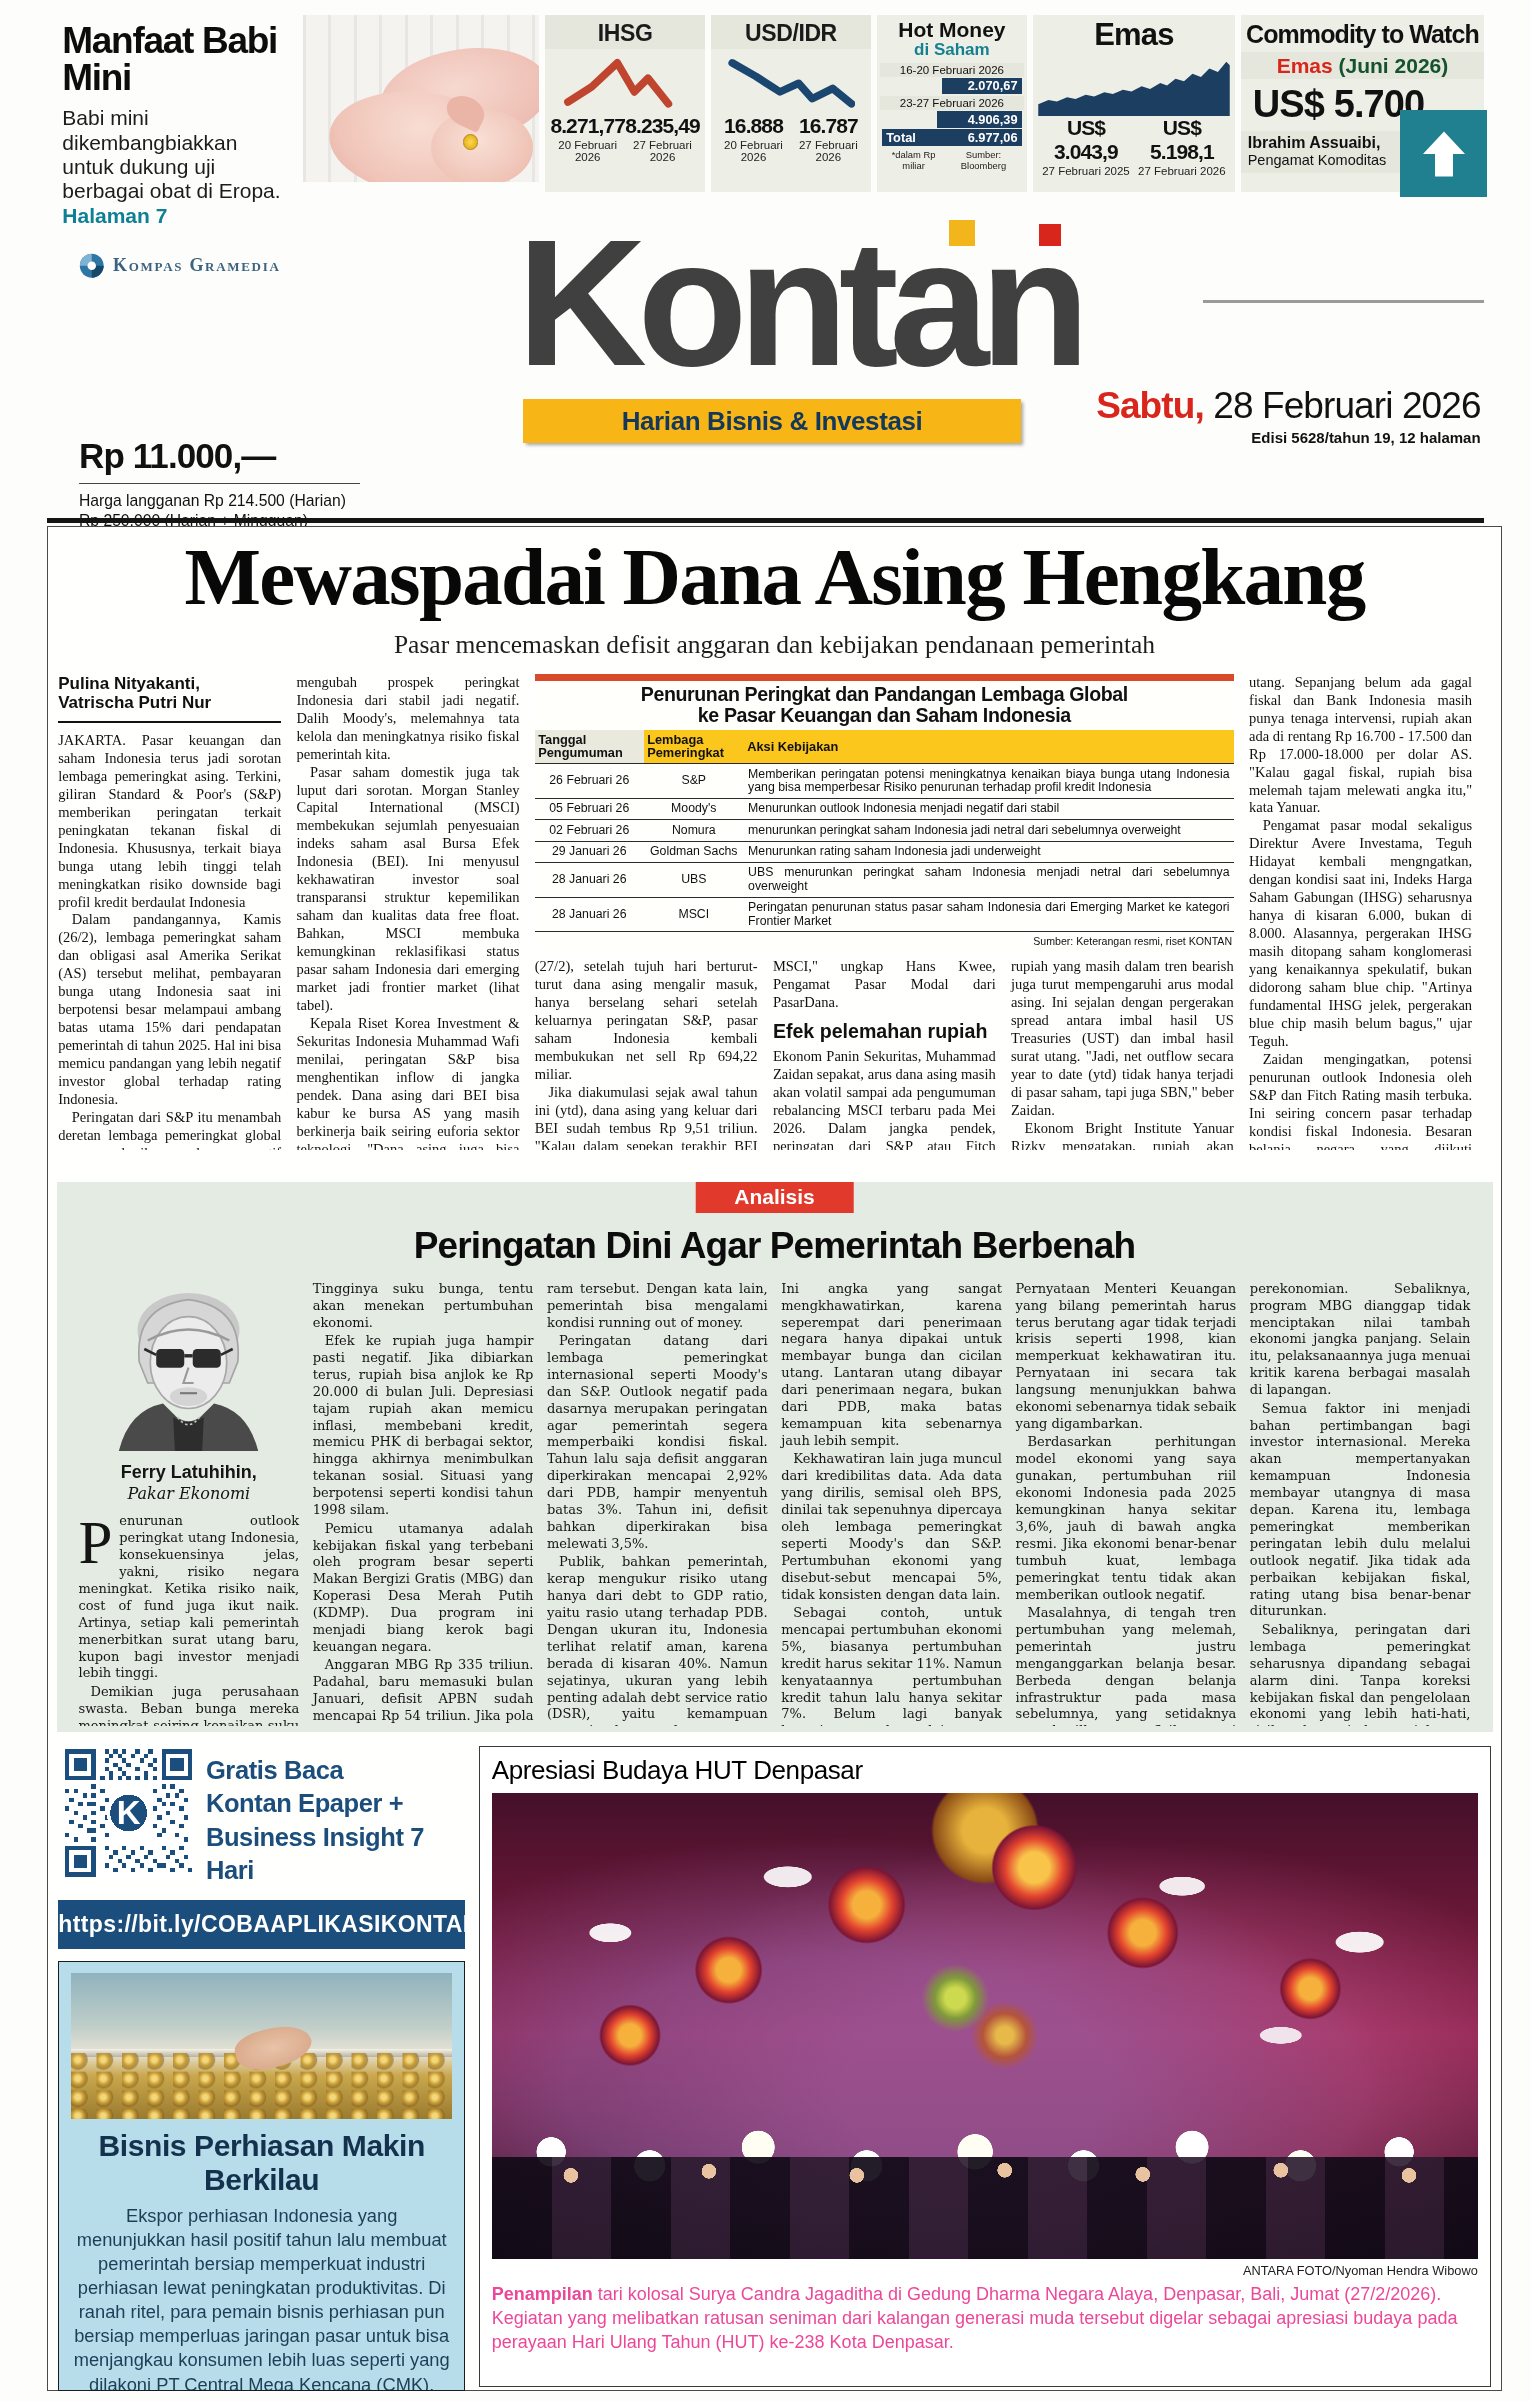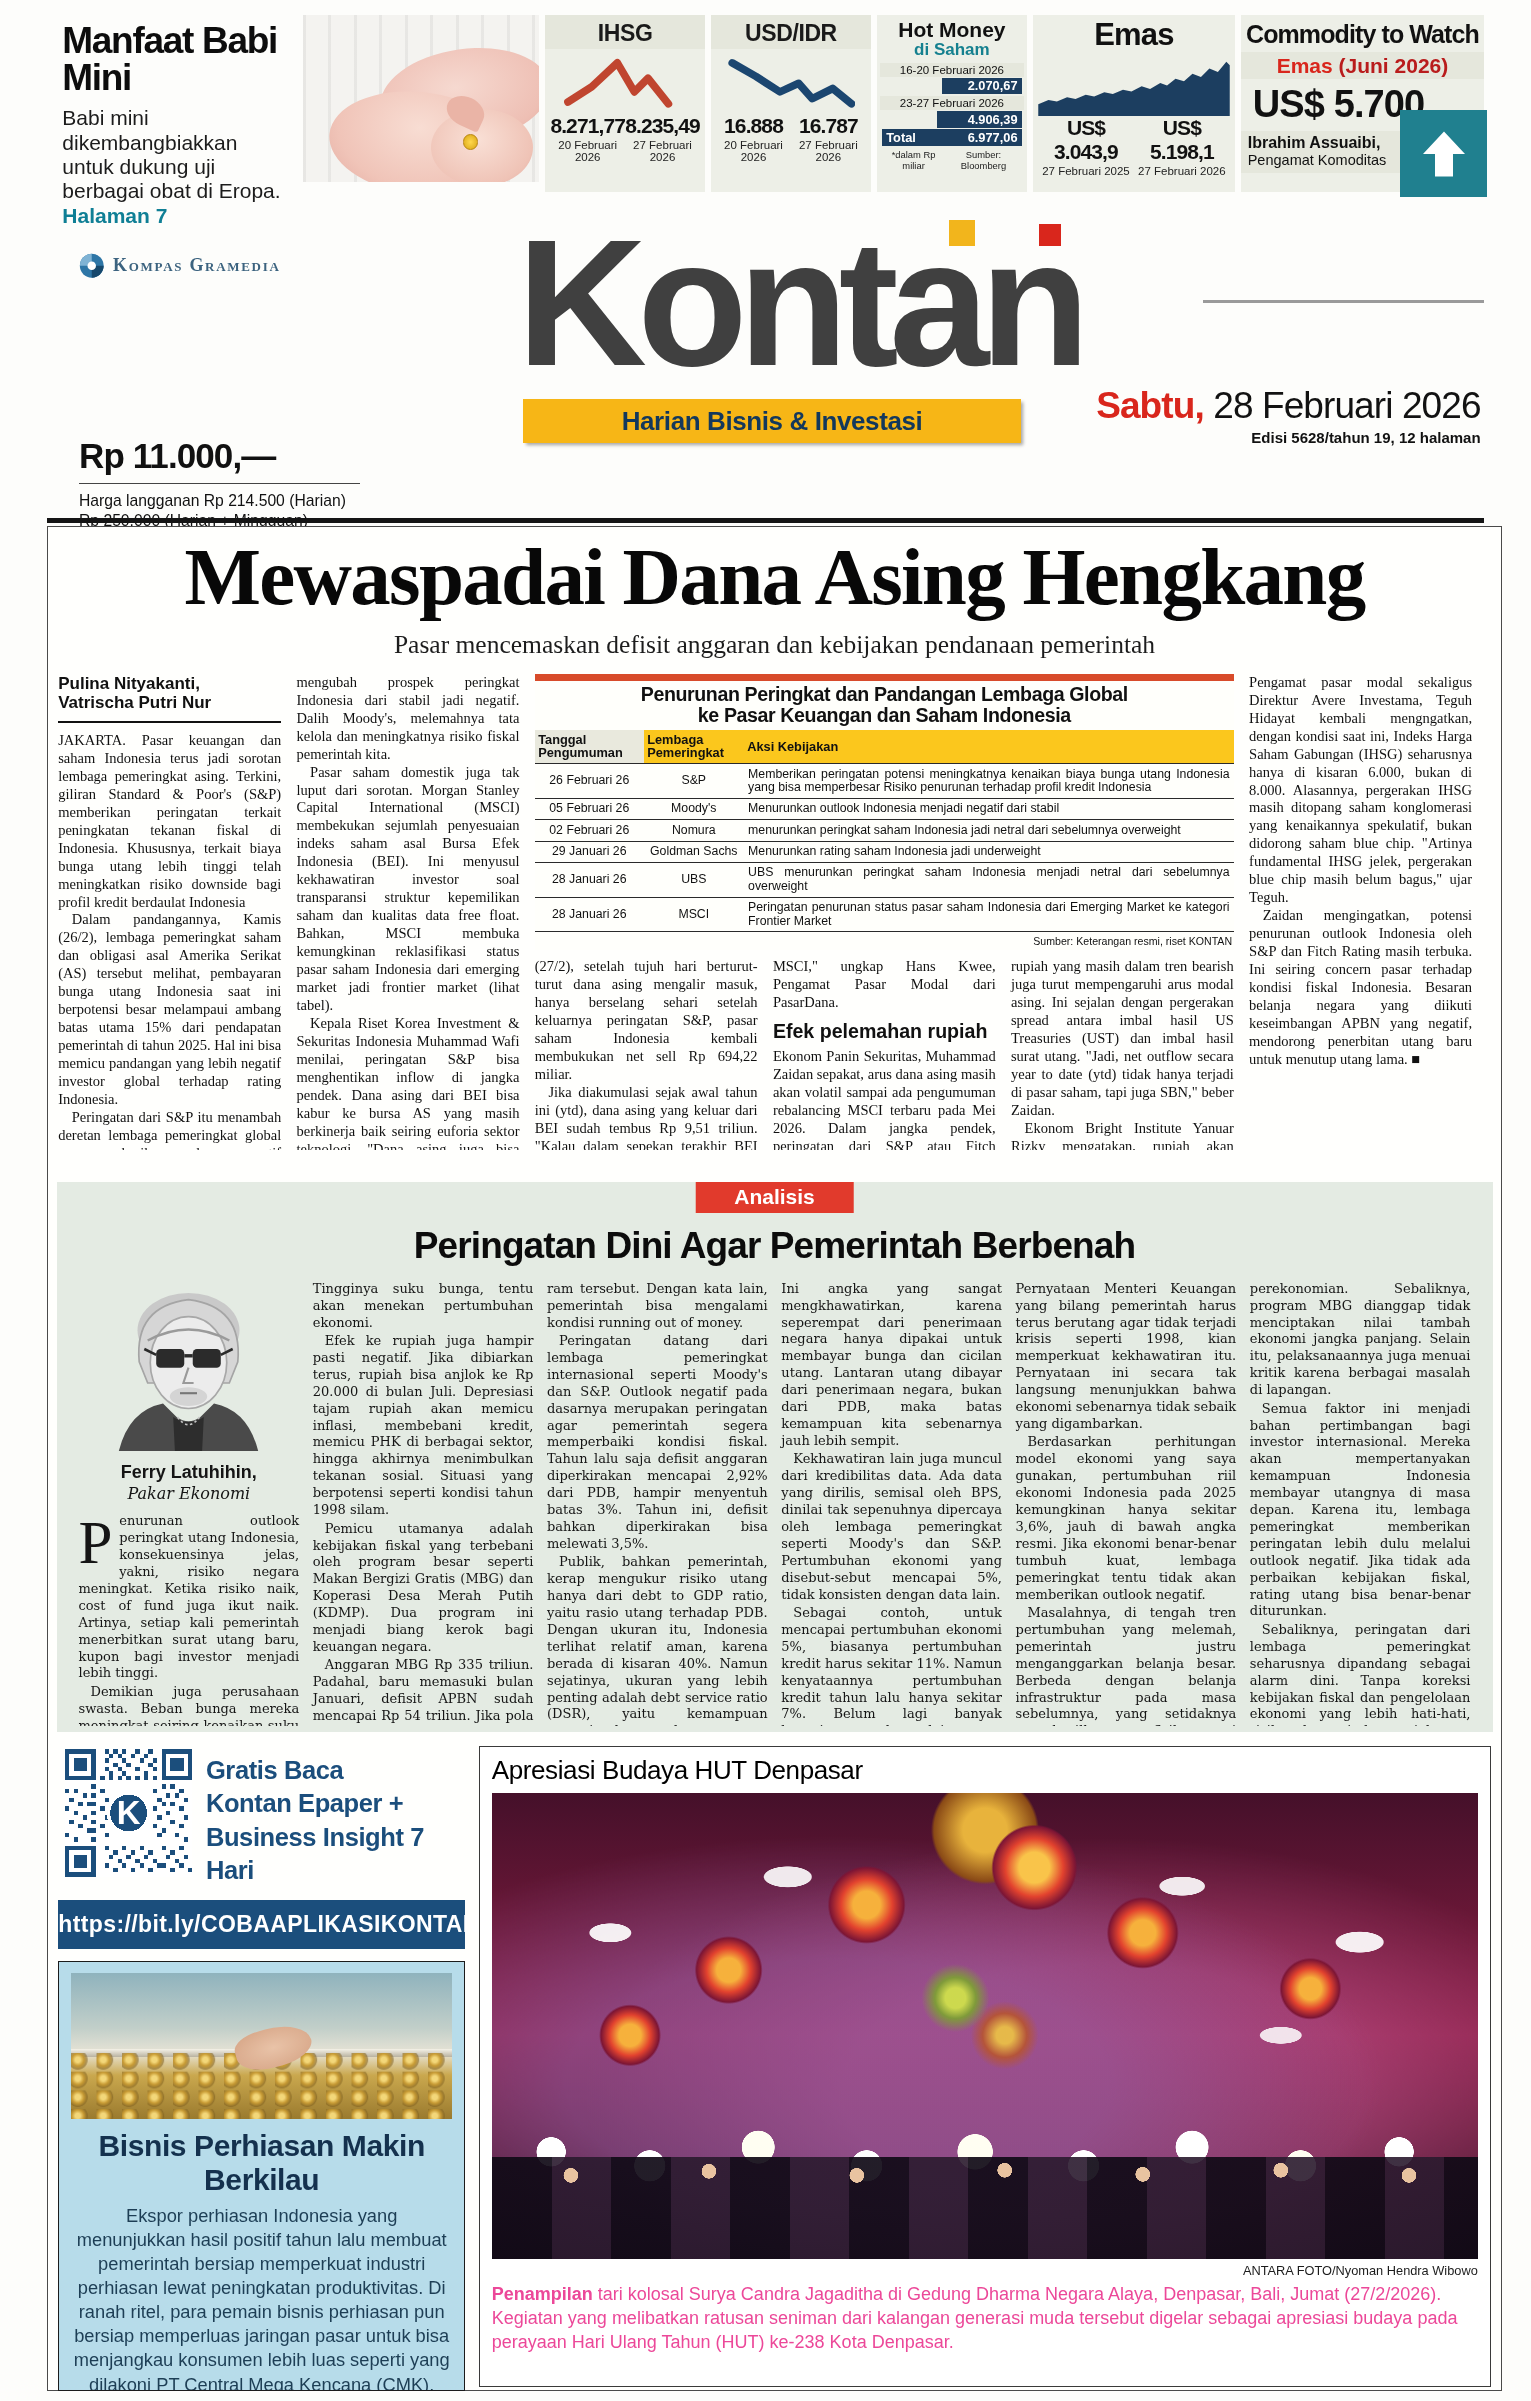--- a/index.html
+++ b/index.html
@@ -40,21 +40,21 @@
   .hm-bar.b1 { width:57%; }
   .hm-bar.b2 { width:61%; }
   .hm-total { display:flex; justify-content:space-between; background:#1c3e60; color:#fff; font-size:12.8px; font-weight:800; padding:0.9px 4.3px; margin-top:1.7px; }
   .hm-foot { display:flex; justify-content:space-between; font-size:9.4px; margin-top:3.4px; color:#222; }
   .mbox.emas { width:202px; }
   .emas-title { font-size:31px; font-weight:800; padding-top:1.7px; letter-spacing:-0.9px; }
   .mbox.cw { width:248px; background:#edefe7; padding-bottom:0; }
   .cw-title { font-size:25px; font-weight:800; letter-spacing:-0.9px; padding-top:5.1px; }
   .cw-line2 { font-size:21px; font-weight:800; background:#e5e7dc; margin:2.6px -5.1px; padding:1.7px 0; }
   .cw-name { color:#d9261c; }
-  .cw-period { color:#b91c1c;text-align:center; }
+  .cw-period { color:#14532d;text-align:center; }
   .cw-value { font-size:38px; font-weight:900; letter-spacing:-0.9px; text-align:left; padding-left:6.8px; margin:3.4px 0 5.1px; }
   .cw-analyst { text-align:left; padding-left:6.8px; background:#e5e7dc; margin:0 -5.1px; padding-top:3.4px; padding-bottom:5.1px; }
   .cw-an-name { font-size:16px; font-weight:800; }
   .cw-an-role { font-size:14.5px; }
   .cw-arrow { position:absolute; right:-3.4px; bottom:-5.1px; width:87px; height:87px; background:#20808f; display:flex; align-items:center; justify-content:center; }
   
   .masthead { position:absolute; top:200px; left:47px; right:47px; height:326px; }
   .kg-row { position:absolute; left:32px; top:53px; display:flex; align-items:center; gap:8.5px; }
   .kg-text { font-family:"Liberation Serif", serif; font-size:18px; letter-spacing:1.7px; color:#3c637f; font-variant:small-caps; font-weight:600; }
   .price-block { position:absolute; left:32px; top:236px; width:281px; }
@@ -410,20 +410,21 @@
                   <p>Ekonom Panin Sekuritas, Muhammad Zaidan sepakat, arus dana asing masih akan volatil sampai ada pengumuman rebalancing MSCI terbaru pada Mei 2026. Dalam jangka pendek, peringatan dari S&amp;P atau Fitch Ratings akan menambah volatilitas dana asing.</p>
                 </div>
             </div>
             <div class="col">
                 <p>rupiah yang masih dalam tren bearish juga turut mempengaruhi arus modal asing. Ini sejalan dengan pergerakan spread antara imbal hasil US Treasuries (UST) dan imbal hasil surat utang. "Jadi, net outflow secara year to date (ytd) tidak hanya terjadi di pasar saham, tapi juga SBN," beber Zaidan.</p>
                 <p>Ekonom Bright Institute Yanuar Rizky mengatakan, rupiah akan melemah tajam dengan cepat jika pemerintah mengalami gagal fiskal, semisal gagal bayar bunga</p>
               </div>
           </div>
         </div>
         <div class="ncol col">
+            <p>utang. Sepanjang belum ada gagal fiskal dan Bank Indonesia masih punya tenaga intervensi, rupiah akan ada di rentang Rp 16.700 - 17.500 dan Rp 17.000-18.000 per dolar AS. "Kalau gagal fiskal, rupiah bisa melemah tajam melewati angka itu," kata Yanuar.</p>
             <p>Pengamat pasar modal sekaligus Direktur Avere Investama, Teguh Hidayat kembali mengngatkan, dengan kondisi saat ini, Indeks Harga Saham Gabungan (IHSG) seharusnya hanya di kisaran 6.000, bukan di 8.000. Alasannya, pergerakan IHSG masih ditopang saham konglomerasi yang kenaikannya spekulatif, bukan didorong saham blue chip. "Artinya fundamental IHSG jelek, pergerakan blue chip masih belum bagus," ujar Teguh.</p>
             <p>Zaidan mengingatkan, potensi penurunan outlook Indonesia oleh S&amp;P dan Fitch Rating masih terbuka. Ini seiring concern pasar terhadap kondisi fiskal Indonesia. Besaran belanja negara yang diikuti keseimbangan APBN yang negatif, mendorong penerbitan utang baru untuk menutup utang lama. ■</p>
           </div>
       </div>
     </div>
 
     <div class="analysis">
       <div class="a-badge">Analisis</div>
       <div class="a-headline">Peringatan Dini Agar Pemerintah Berbenah</div>
       <div class="a-cols">

